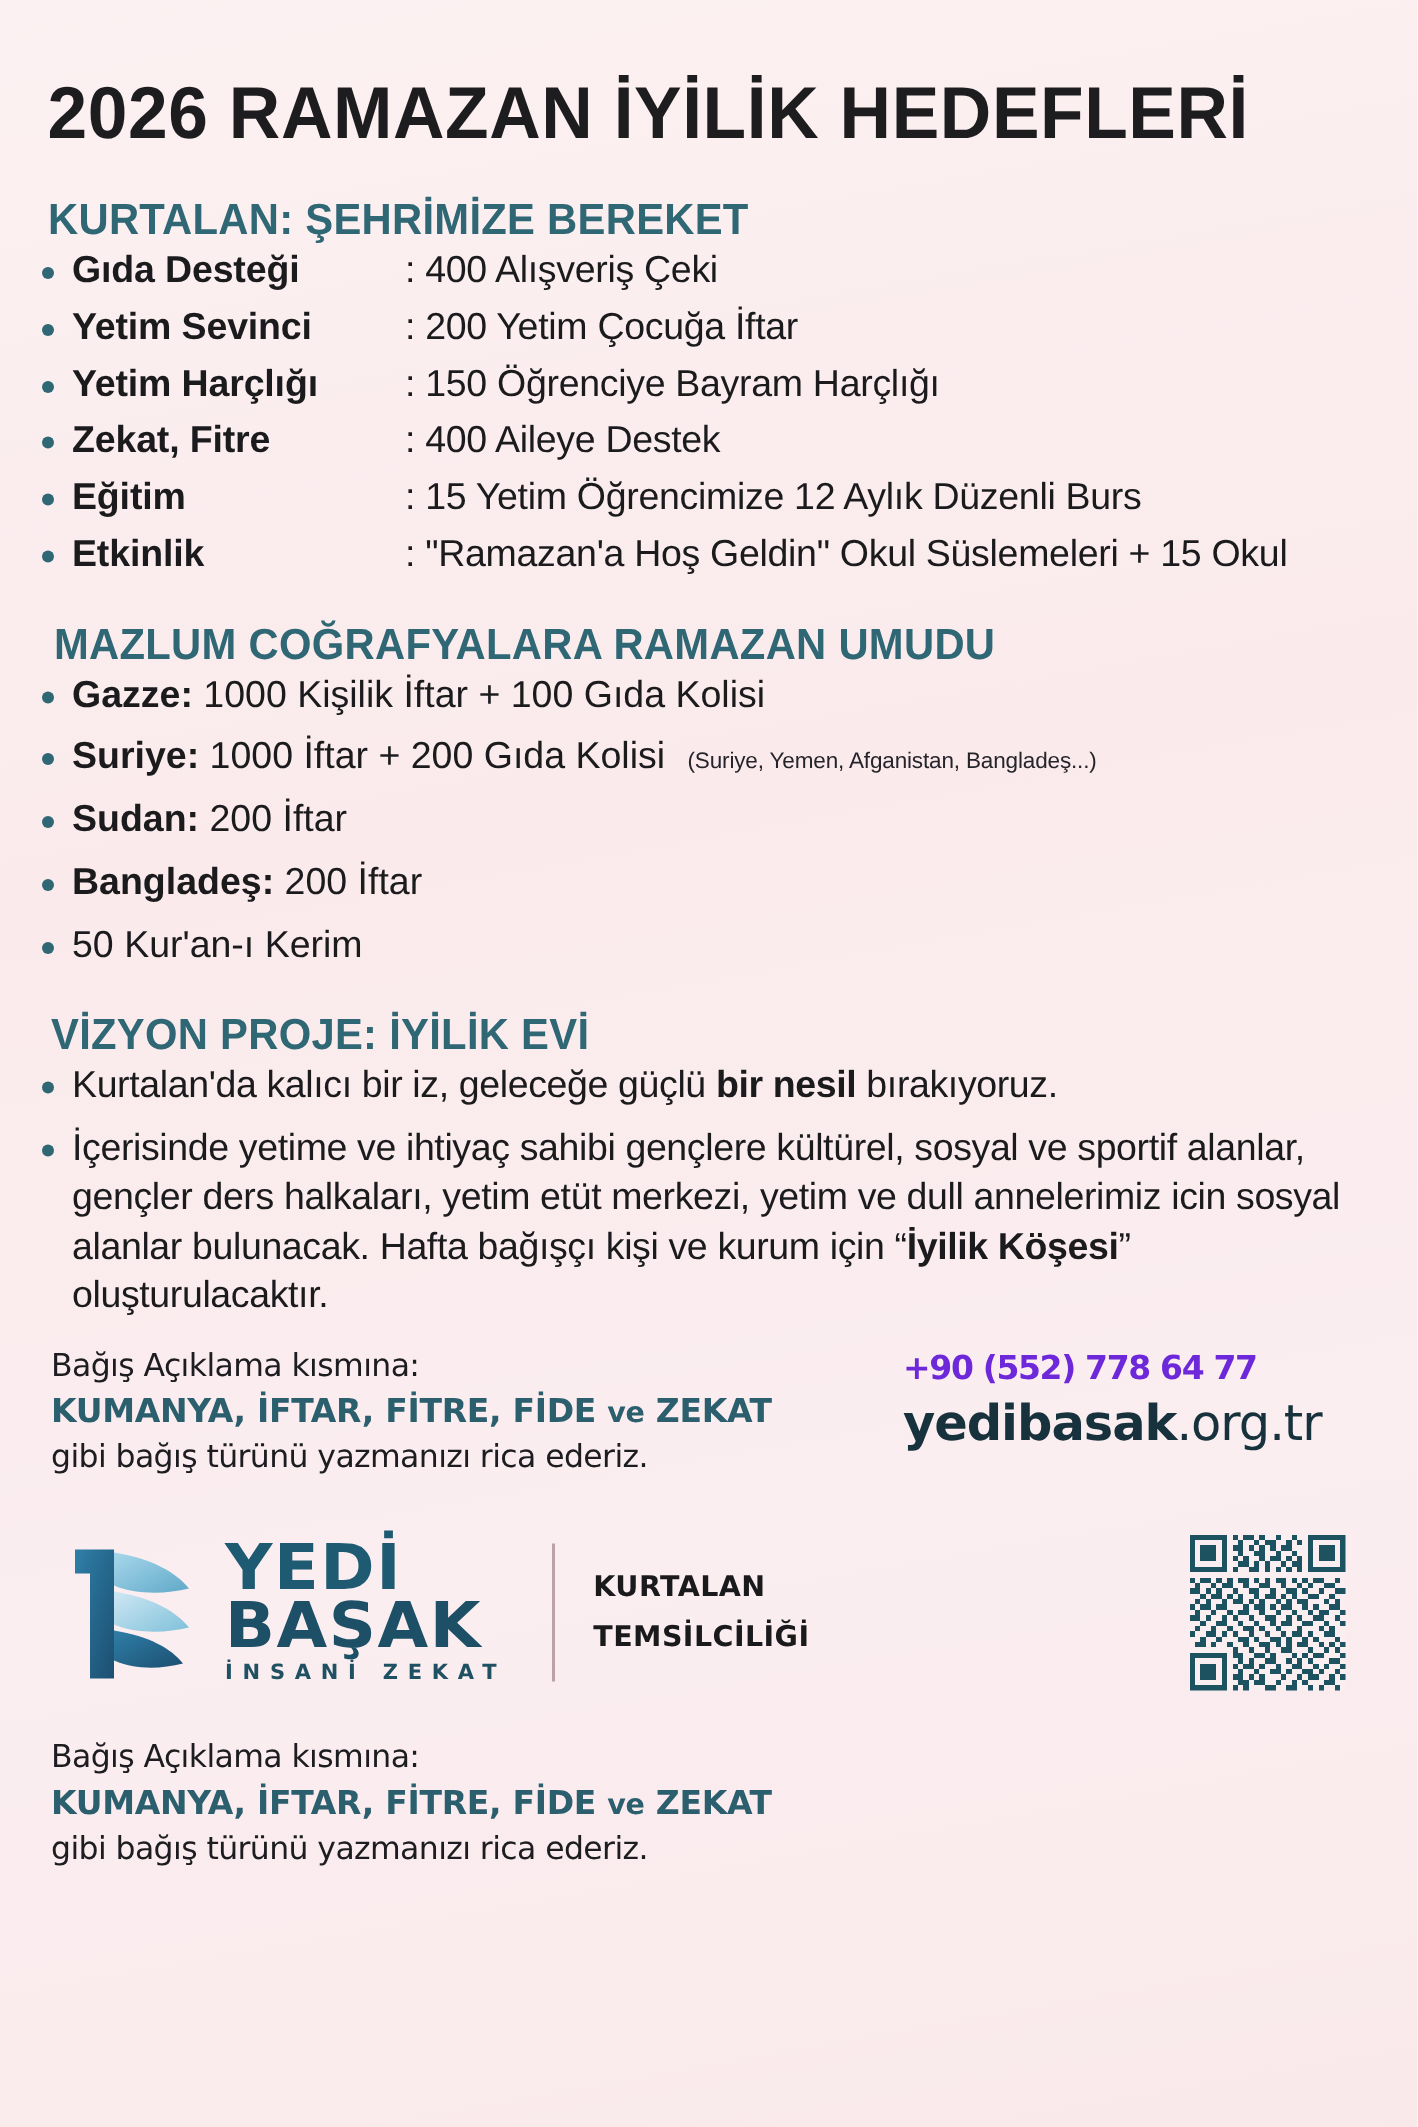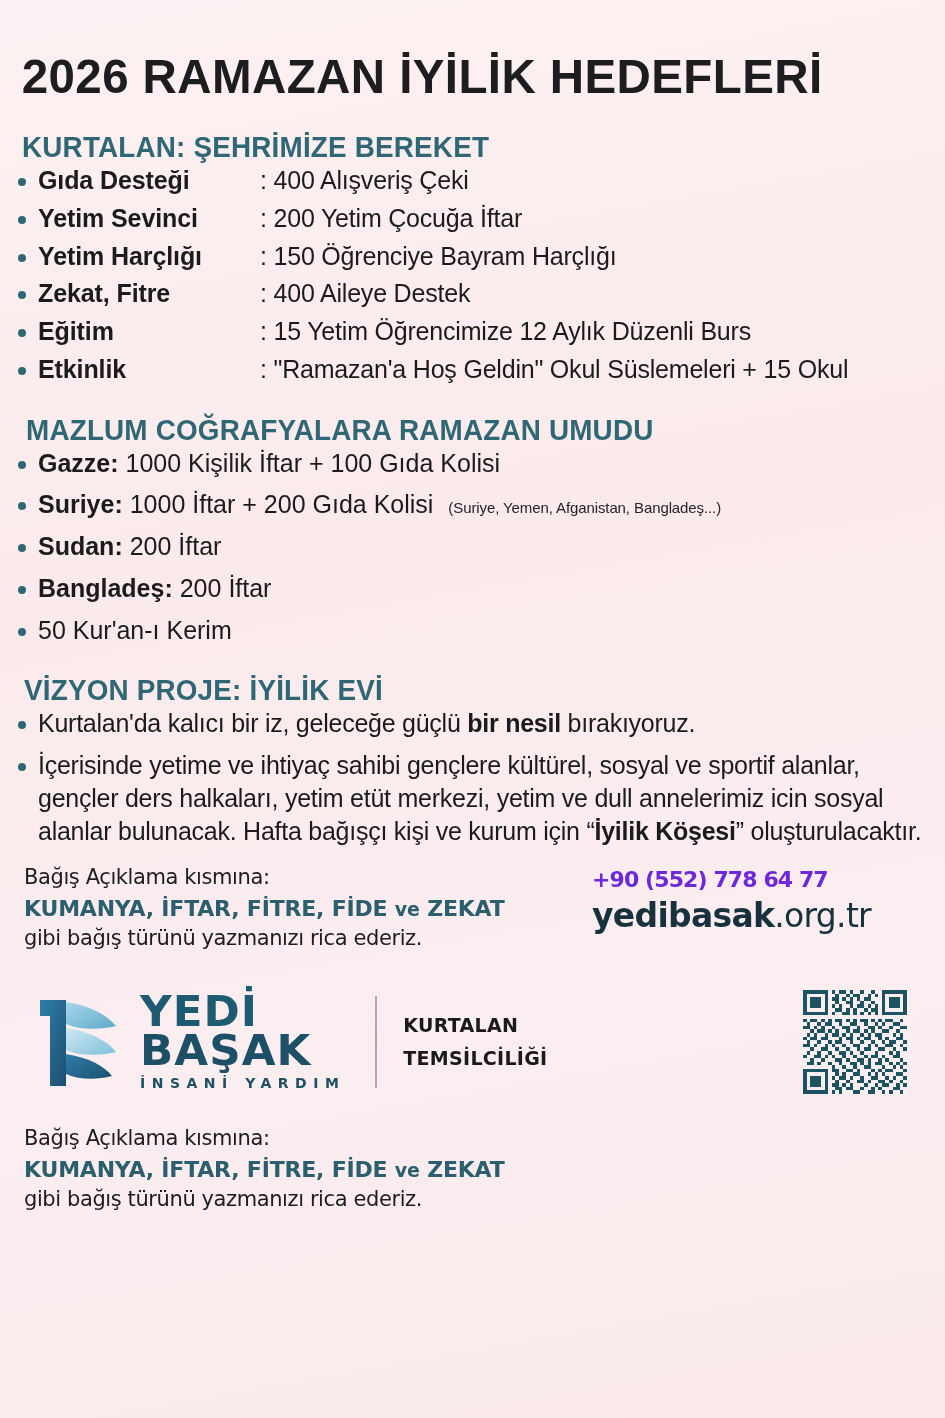--- a/index.html
+++ b/index.html
@@ -13,21 +13,21 @@
     background: linear-gradient(170deg, #fcf1f2 0%, #faeaec 38%, #fbeef0 70%, #f9e9eb 100%);
     font-family: "Liberation Sans", "DejaVu Sans", sans-serif;
     color: #19191c;
     position: relative;
   }
   .poster {
     position: relative;
     width: 945px;
     height: 1088px;
     box-sizing: border-box;
-    padding: 0 12px;
+    padding: 0 22px;
   }
 
   
   .title {
     font-size: 49px;
     font-weight: 700;
     letter-spacing: 0.4px;
     color: #1d1d20;
     padding-top: 52px;
     padding-left: 10px;
@@ -355,21 +355,21 @@
         </defs>
         <path d="M10 10 L36 10 L36 96 L20 96 L20 26 L10 26 Z" fill="url(#g1)"></path>
         <path d="M36 12 C62 16, 78 26, 86 36 C70 40, 50 40, 36 34 Z" fill="url(#g2)"></path>
         <path d="M36 38 C62 42, 78 52, 86 62 C70 66, 50 66, 36 60 Z" fill="url(#g3)"></path>
         <path d="M36 64 C60 68, 74 76, 82 86 C66 90, 50 90, 36 84 Z" fill="url(#g1)"></path>
       </svg>
     </div>
     <div class="logo-text">
       <div class="logo-word w1">YEDİ</div>
       <div class="logo-word w2">BAŞAK</div>
-      <div class="logo-sub">İNSANİ YARDIM</div>
+      <div class="logo-sub">İNSANİ ZEKAT</div>
     </div>
     <div class="logo-divider"></div>
     <div class="branch">
       <div>KURTALAN</div>
       <div>TEMSİLCİLİĞİ</div>
     </div>
     <div class="qr">
       <svg viewBox="0 0 29 29" width="104" height="104" shape-rendering="crispEdges" aria-hidden="true">
         <rect width="29" height="29" fill="#fbeef0"></rect>
         <g fill="#1d5360">

